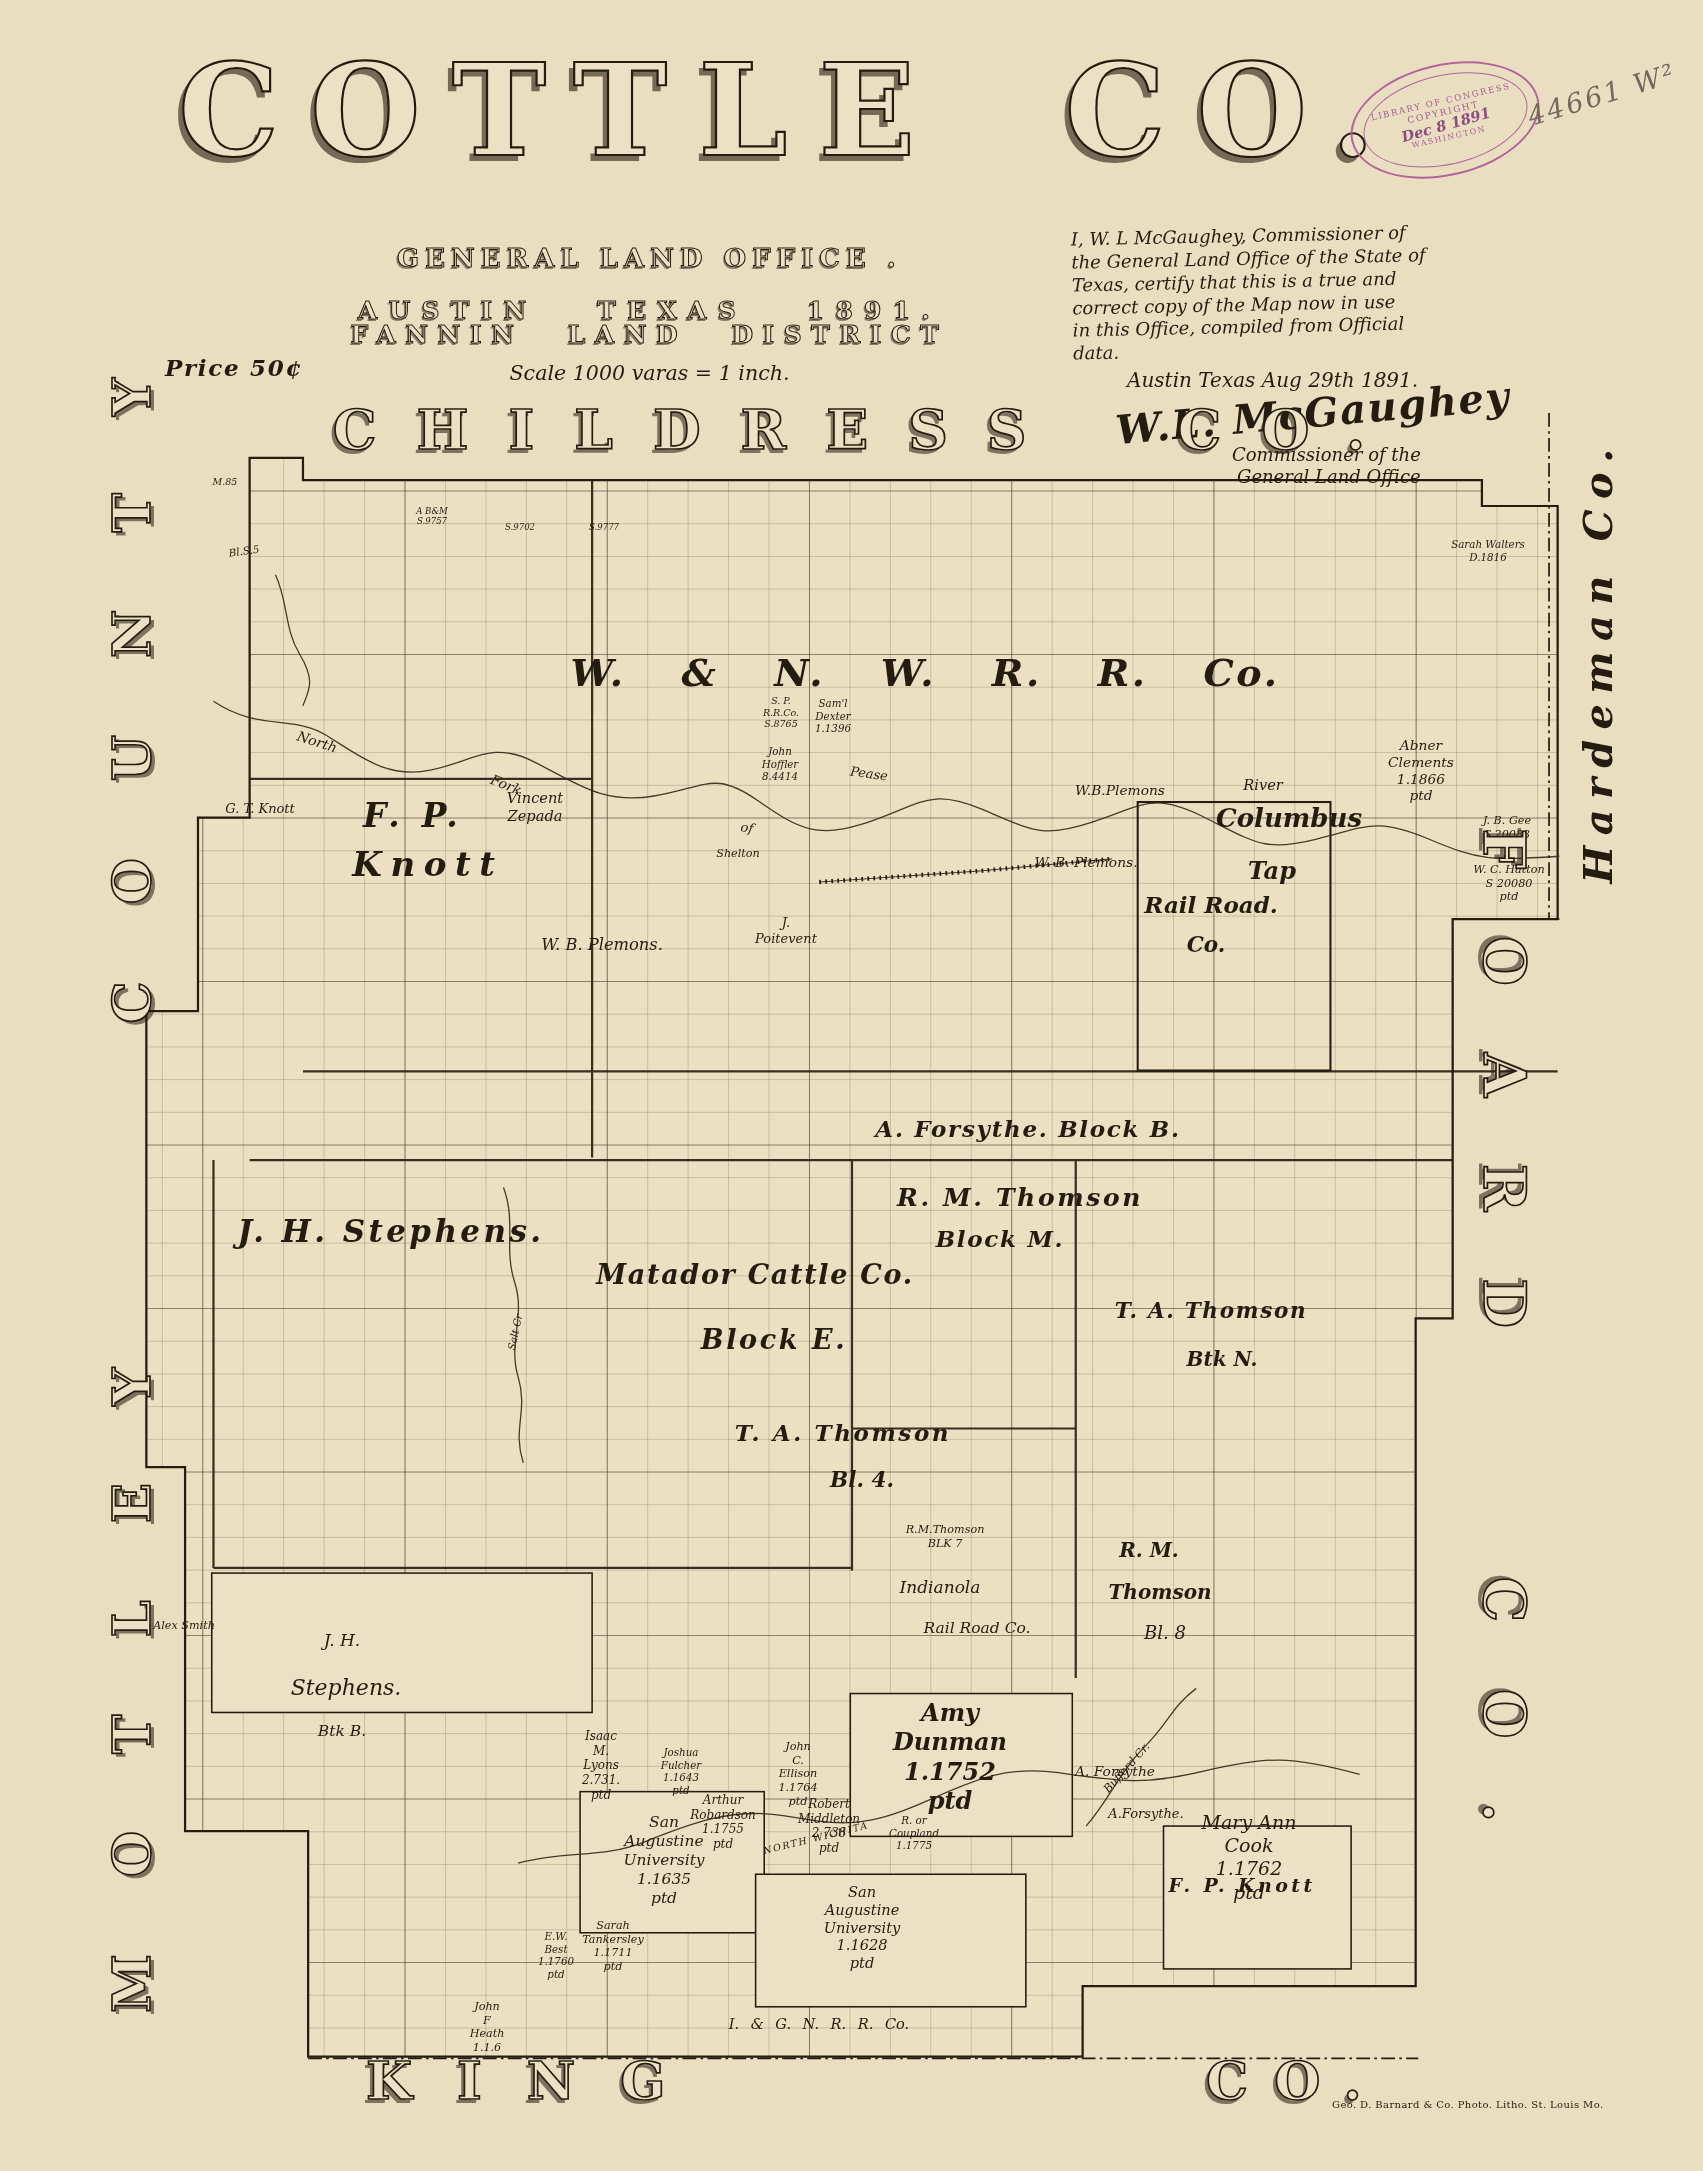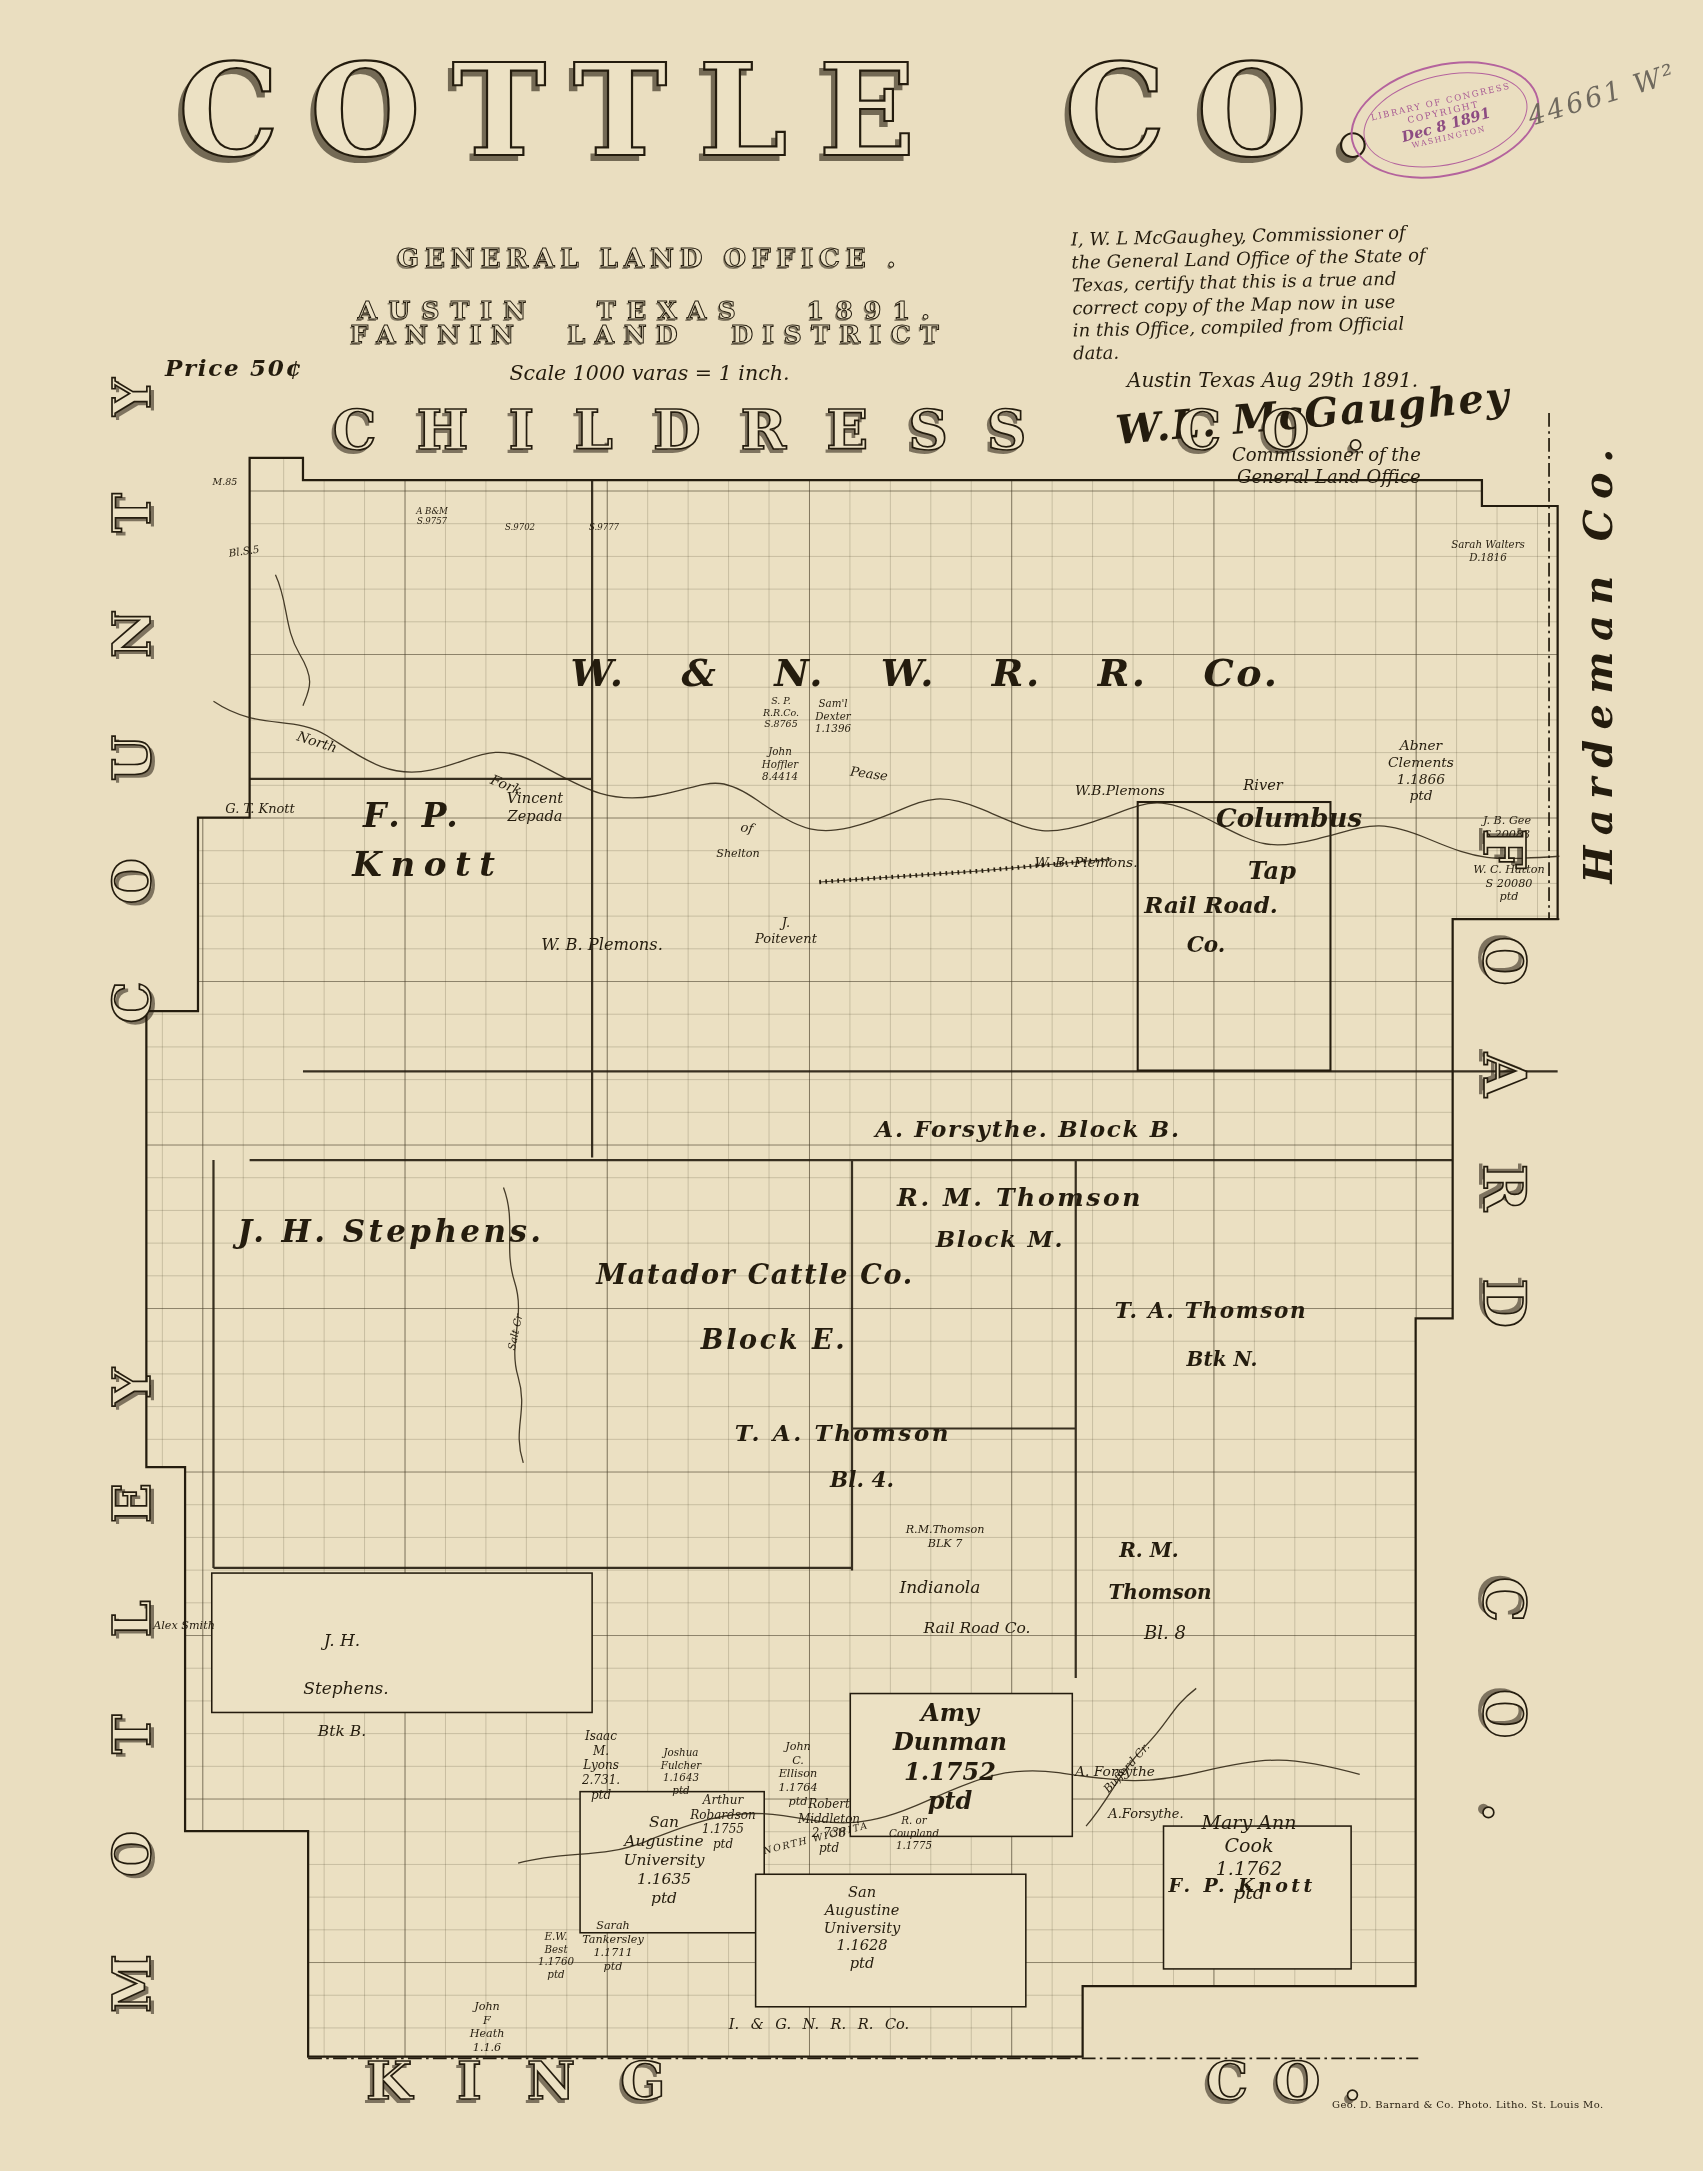--- a/index.html
+++ b/index.html
@@ -154,21 +154,21 @@
         <div class="mlabel script" style="left: 843px; top: 1433px; font-size: 23px; font-weight: bold; letter-spacing: 2.6px; transform: translate(-50%, -50%) rotate(0deg);">T. A. Thomson</div>
         <div class="mlabel script" style="left: 862px; top: 1480px; font-size: 21.5px; font-weight: bold; transform: translate(-50%, -50%) rotate(0deg);">Bl. 4.</div>
         <div class="mlabel script" style="left: 945px; top: 1537px; font-size: 11.2px; font-weight: normal; transform: translate(-50%, -50%) rotate(0deg);">R.M.Thomson
 BLK 7</div>
         <div class="mlabel script" style="left: 940px; top: 1587px; font-size: 17px; font-weight: normal; transform: translate(-50%, -50%) rotate(0deg);">Indianola</div>
         <div class="mlabel script" style="left: 977px; top: 1628px; font-size: 15.5px; font-weight: normal; transform: translate(-50%, -50%) rotate(0deg);">Rail Road Co.</div>
         <div class="mlabel script" style="left: 1149px; top: 1550px; font-size: 20px; font-weight: bold; transform: translate(-50%, -50%) rotate(0deg);">R. M.</div>
         <div class="mlabel script" style="left: 1160px; top: 1592px; font-size: 20px; font-weight: bold; transform: translate(-50%, -50%) rotate(0deg);">Thomson</div>
         <div class="mlabel script" style="left: 1165px; top: 1633px; font-size: 18px; font-weight: normal; transform: translate(-50%, -50%) rotate(0deg);">Bl. 8</div>
         <div class="mlabel script" style="left: 342px; top: 1640px; font-size: 17px; font-weight: normal; transform: translate(-50%, -50%) rotate(0deg);">J. H.</div>
-        <div class="mlabel script" style="left: 346px; top: 1688px; font-size: 17px; font-weight: normal; transform: translate(-50%, -50%) rotate(0deg);">Stephens.</div>
+        <div class="mlabel script" style="left: 346px; top: 1688px; font-size: 22px; font-weight: normal; transform: translate(-50%, -50%) rotate(0deg);">Stephens.</div>
         <div class="mlabel script" style="left: 342px; top: 1731px; font-size: 15.5px; font-weight: normal; transform: translate(-50%, -50%) rotate(0deg);">Btk B.</div>
         <div class="mlabel script" style="left: 184px; top: 1626px; font-size: 11.2px; font-weight: normal; transform: translate(-50%, -50%) rotate(0deg);">Alex Smith</div>
         <div class="mlabel script" style="left: 950px; top: 1757px; font-size: 24px; font-weight: bold; transform: translate(-50%, -50%) rotate(0deg);">Amy
 Dunman
 1.1752
 ptd</div>
         <div class="mlabel script" style="left: 664px; top: 1860px; font-size: 15.5px; font-weight: normal; transform: translate(-50%, -50%) rotate(0deg);">San
 Augustine
 University
 1.1635

